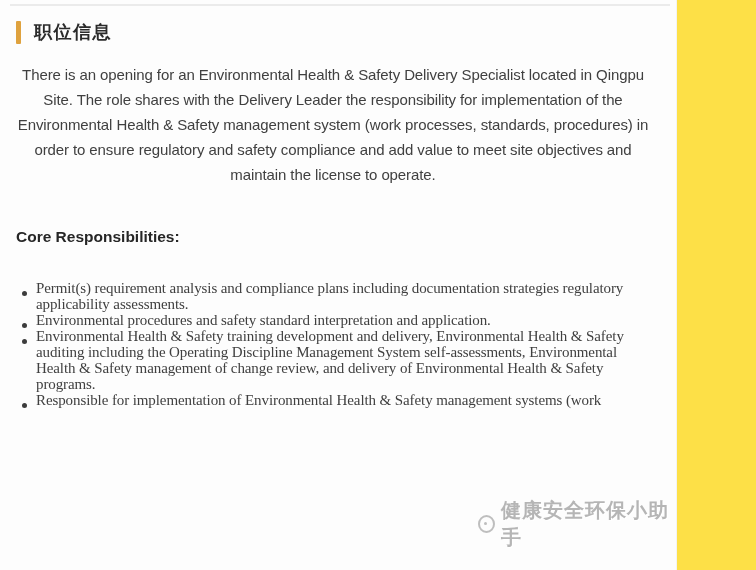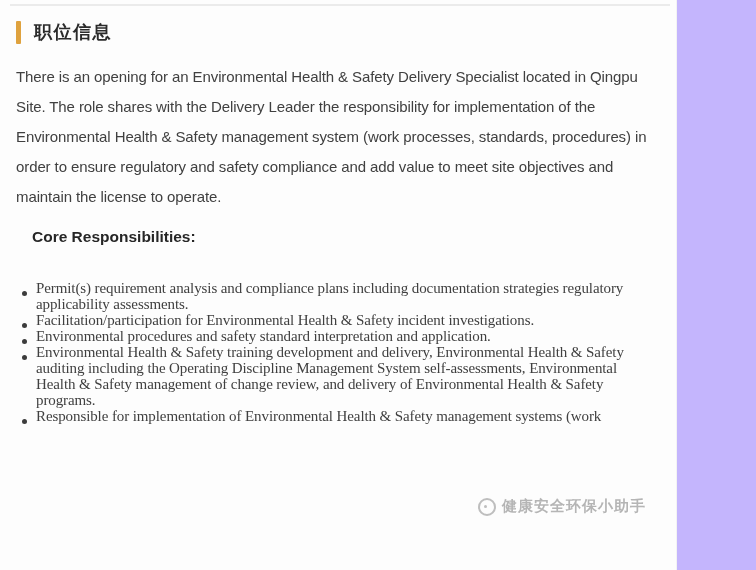--- a/index.html
+++ b/index.html
@@ -8,21 +8,21 @@
     width: 756px;
     height: 570px;
     background: #ffffff;
     font-family: "Liberation Sans", sans-serif;
     overflow: hidden;
   }
   .page {
     position: relative;
     width: 756px;
     height: 570px;
-    background: #c4b5fd;
+    background: #fde047;
   }
   .content-col {
     position: absolute;
     left: 0;
     top: 0;
     width: 676px;
     height: 570px;
     background: #fdfdfd;
     border-right: 1px solid #f3f3f3;
   }
@@ -53,32 +53,32 @@
     font-weight: bold;
     color: #2b2b2b;
     letter-spacing: 1.5px;
   }
   .intro {
     position: absolute;
     left: 16px;
     top: 62px;
     width: 634px;
     font-size: 15px;
-    line-height: 30px;
+    line-height: 25px;
     color: #404040;
     letter-spacing: -0.1px;
+    text-align: center;
   }
   .core-heading {
     position: absolute;
     left: 16px;
     top: 228px;
     font-size: 15.5px;
     font-weight: bold;
     color: #262626;
-    margin-left: 16px;
   }
   .bullet-list {
     position: absolute;
     left: 16px;
     top: 280px;
     width: 638px;
     margin: 0;
     padding: 0;
     list-style: none;
   }
@@ -123,21 +123,21 @@
     content: "";
     position: absolute;
     left: 4px;
     top: 5px;
     width: 3px;
     height: 3px;
     border-radius: 50%;
     background: rgba(168,168,168,0.75);
   }
   .watermark-text {
-    font-size: 15px;
+    font-size: 20px;
     font-weight: bold;
     letter-spacing: 1px;
   }
 </style>
 </head>
 <body>
 
 <div class="page">
   <div class="content-col">
     <div class="top-divider"></div>
@@ -151,24 +151,20 @@
 
     <div class="core-heading">Core Responsibilities:</div>
 
     <ul class="bullet-list">
       <li>
         <span class="bullet-dot"></span>
         <span>Permit(s) requirement analysis and compliance plans including documentation strategies regulatory applicability assessments.</span>
       </li>
       <li>
         <span class="bullet-dot"></span>
-        <span>Facilitation/participation for Environmental Health &amp; Safety incident investigations.</span>
-      </li>
-      <li>
-        <span class="bullet-dot"></span>
         <span>Environmental procedures and safety standard interpretation and application.</span>
       </li>
       <li>
         <span class="bullet-dot"></span>
         <span>Environmental Health &amp; Safety training development and delivery, Environmental Health &amp; Safety auditing including the Operating Discipline Management System self-assessments, Environmental Health &amp; Safety management of change review, and delivery of Environmental Health &amp; Safety programs.</span>
       </li>
       <li>
         <span class="bullet-dot"></span>
         <span>Responsible for implementation of Environmental Health &amp; Safety management systems (work</span>
       </li>

